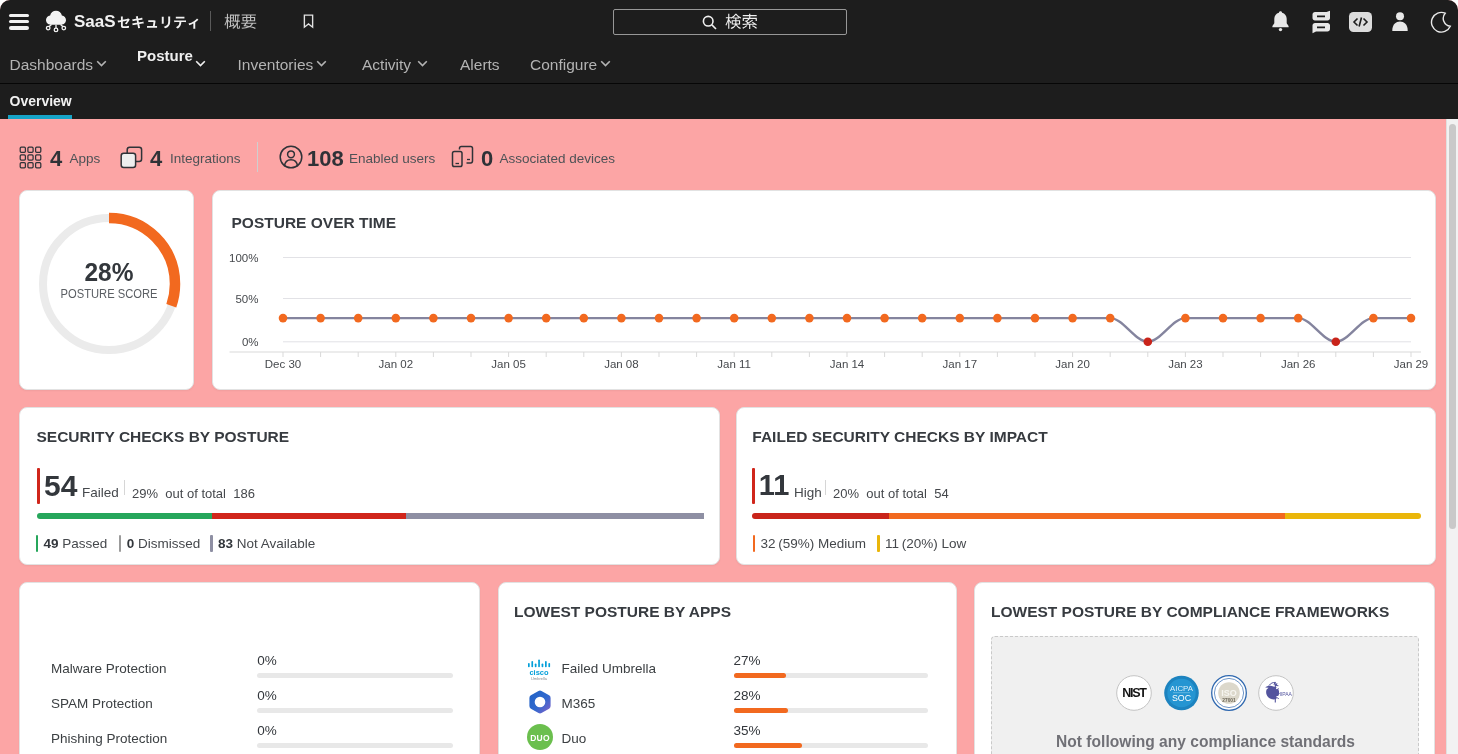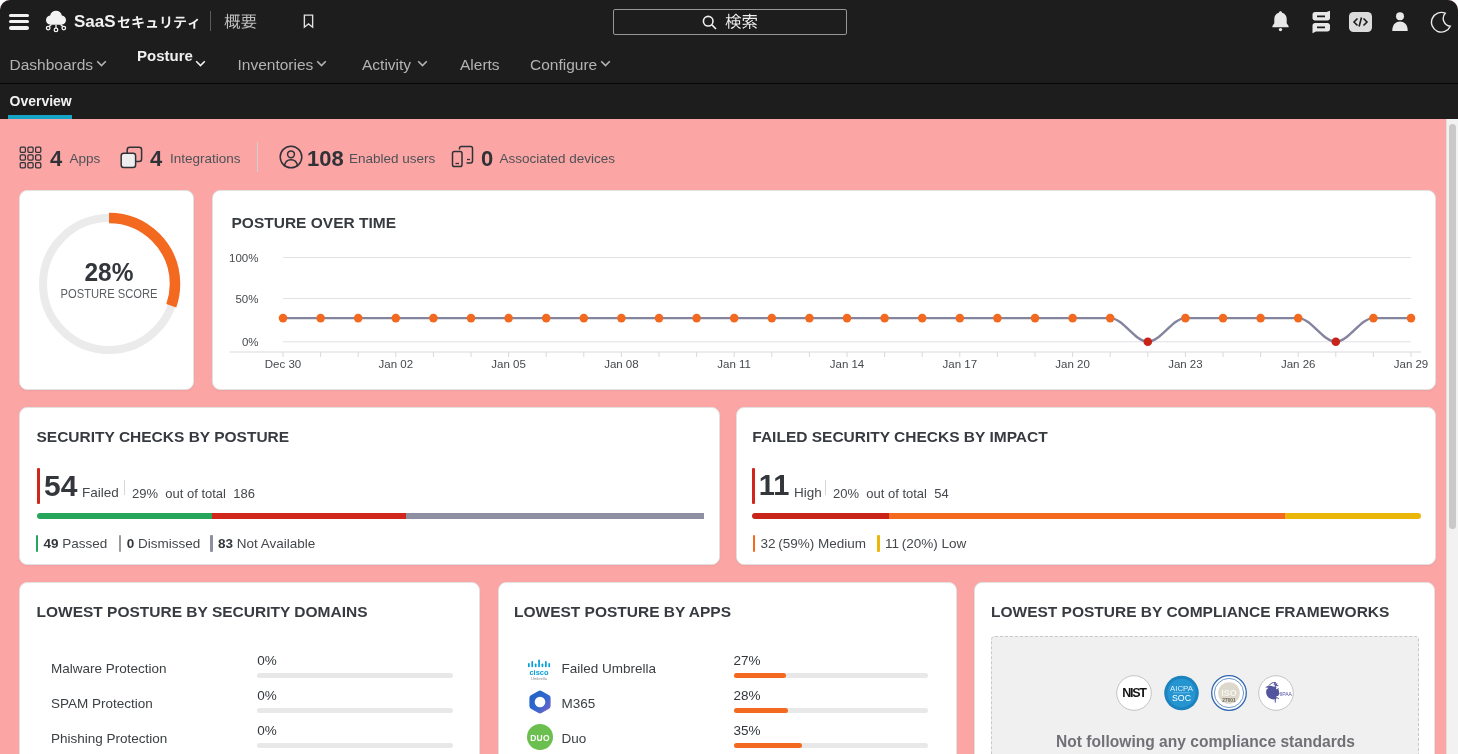--- a/index.html
+++ b/index.html
@@ -321,21 +321,20 @@
   <div class="abs" style="left:15.3px;top:104.8px;width:669px;height:6px;border-radius:3px;overflow:hidden">
     <div class="seg" style="left:0;width:136.3px;background:#c9241a"></div>
     <div class="seg" style="left:136.3px;width:396.4px;background:#f2691f"></div>
     <div class="seg" style="left:532.7px;width:136.3px;background:#eab60a"></div>
   </div>
   <span class="abs leg" style="left:15.6px;top:127px"><span class="acc" style="background:#f2691f"></span>32 (59%) Medium</span>
   <span class="abs leg" style="left:140px;top:127px"><span class="acc" style="background:#eab60a"></span>11 (20%) Low</span>
 </div>
 
 <div class="card" style="left:19px;top:582px;width:460.7px;height:220px">
-  <span class="abs ctitle" style="left:16.5px;top:20px">LOWEST POSTURE BY SECURITY DOMAINS</span>
   <span class="abs rowlbl" style="left:31px;top:78px">Malware Protection</span>
   <span class="abs pct" style="left:237.3px;top:70px">0%</span>
   <div class="abs barrow" style="left:237.3px;top:90px"></div>
   <span class="abs rowlbl" style="left:31px;top:113px">SPAM Protection</span>
   <span class="abs pct" style="left:237.3px;top:105px">0%</span>
   <div class="abs barrow" style="left:237.3px;top:125px"></div>
   <span class="abs rowlbl" style="left:31px;top:148px">Phishing Protection</span>
   <span class="abs pct" style="left:237.3px;top:140px">0%</span>
   <div class="abs barrow" style="left:237.3px;top:160px"></div>
 </div>

